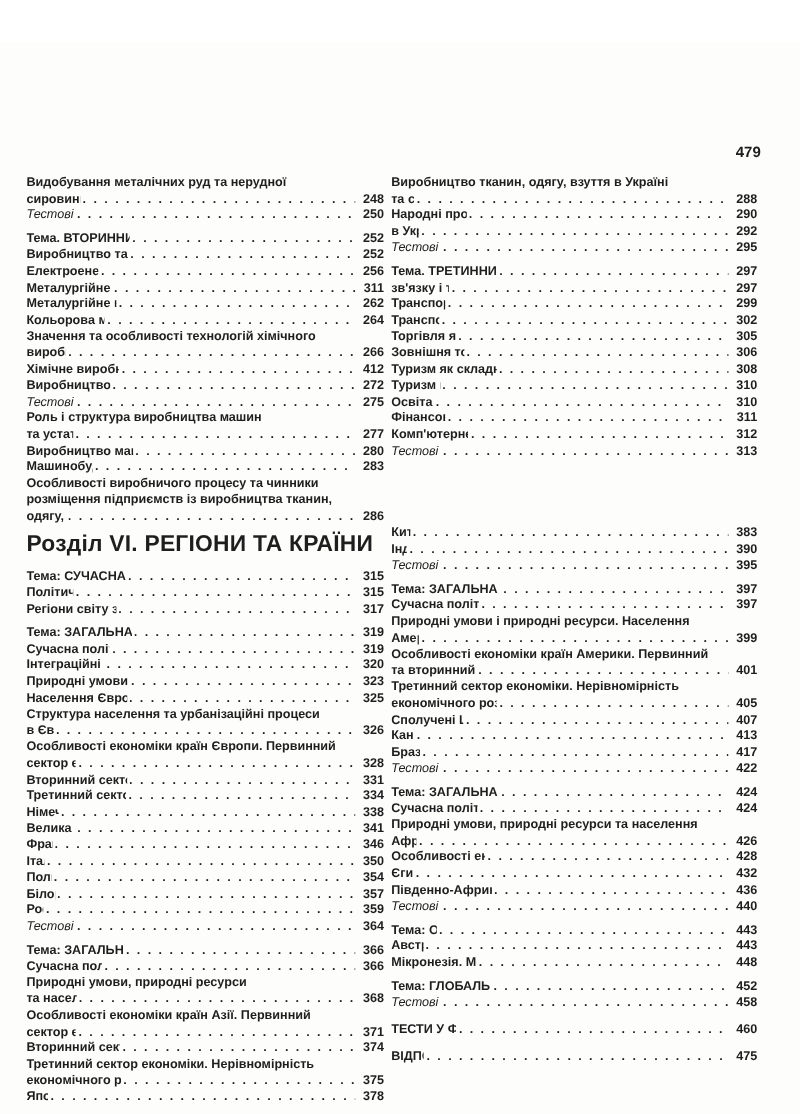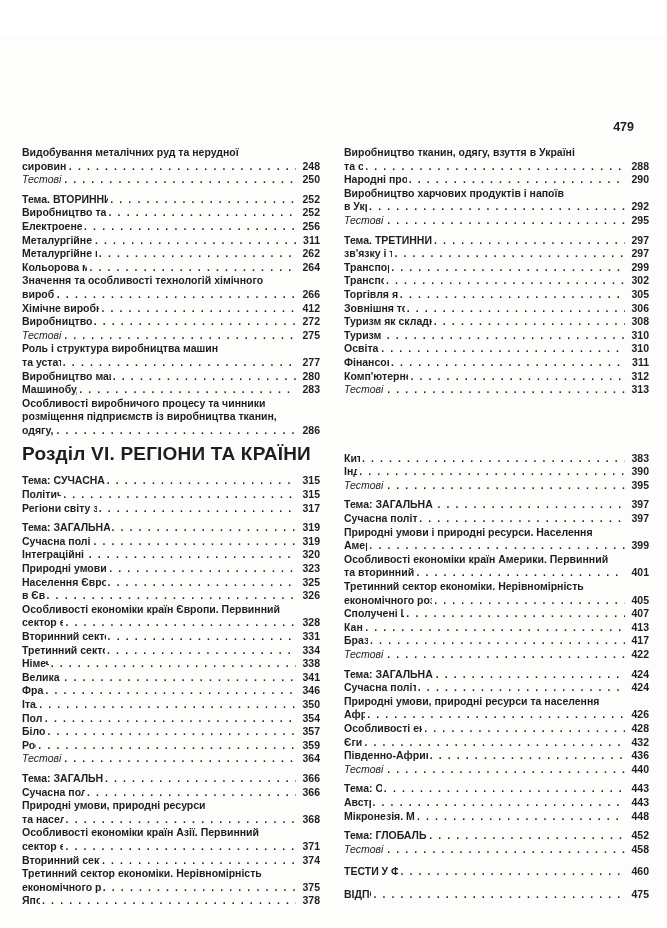--- a/index.html
+++ b/index.html
@@ -12,21 +12,21 @@
     color:#1e1e1e;
     overflow:hidden;
     margin-top:36px;
   }
   .page-number{
     position:absolute;top:84px;right:33px;
     font-weight:700;font-size:12.5px;line-height:14px;
   }
   .col{position:absolute;top:110px;}
   .col-left{left:22px;width:298px;}
-  .col-right{left:344px;width:305px;}
+  .col-right{left:326px;width:305px;}
   .section-heading{
     font-size:19px;line-height:20px;font-weight:700;
     letter-spacing:.2px;margin:7px 0 10px 0;
   }
   .toc-entry{font-weight:700;}
   .style-tema{margin-top:6px;}
   .style-caps{margin-top:9px;}
   .style-test .label{font-weight:400;font-style:italic;}
   .toc-line{display:flex;align-items:baseline;white-space:nowrap;}
   .label{flex:0 1 auto;overflow:hidden;}
@@ -226,20 +226,23 @@
           </div>
         </div>
         <div class="toc-entry style-normal">
           <div class="toc-line last">
             <span class="label">Населення Європи: демографічні процеси</span>
             <span class="dots"></span>
             <span class="pg">325</span>
           </div>
         </div>
         <div class="toc-entry style-normal">
+          <div class="toc-line">
+            <span class="label">Структура населення та урбанізаційні процеси</span>
+          </div>
           <div class="toc-line last">
             <span class="label">в Європі</span>
             <span class="dots"></span>
             <span class="pg">326</span>
           </div>
         </div>
         <div class="toc-entry style-normal">
           <div class="toc-line">
             <span class="label">Особливості економіки країн Європи. Первинний</span>
           </div>
@@ -393,23 +396,20 @@
           </div>
         </div>
         <div class="toc-entry style-normal">
           <div class="toc-line last">
             <span class="label">Народні промисли в Україні</span>
             <span class="dots"></span>
             <span class="pg">290</span>
           </div>
         </div>
         <div class="toc-entry style-normal">
-          <div class="toc-line">
-            <span class="label">Виробництво харчових продуктів і напоїв</span>
-          </div>
           <div class="toc-line last">
             <span class="label">в Україні</span>
             <span class="dots"></span>
             <span class="pg">292</span>
           </div>
         </div>
         <div class="toc-entry style-test">
           <div class="toc-line last">
             <span class="label">Тестові завдання</span>
             <span class="dots"></span>

